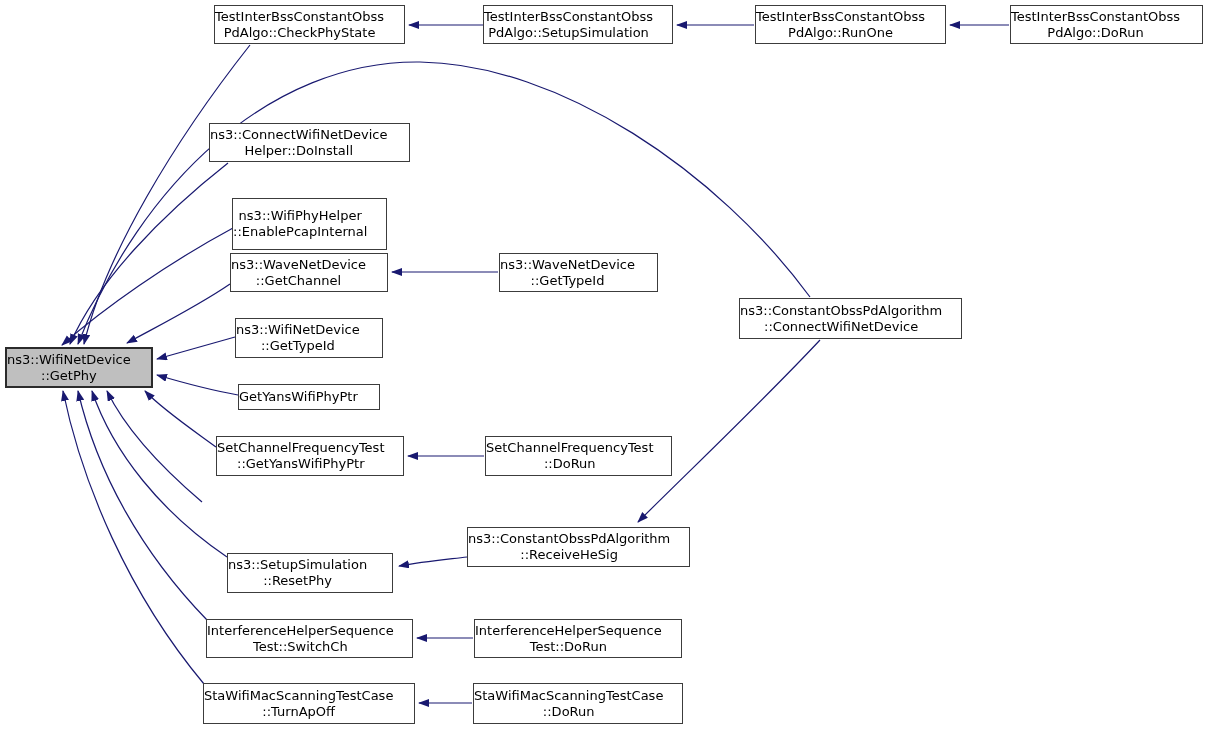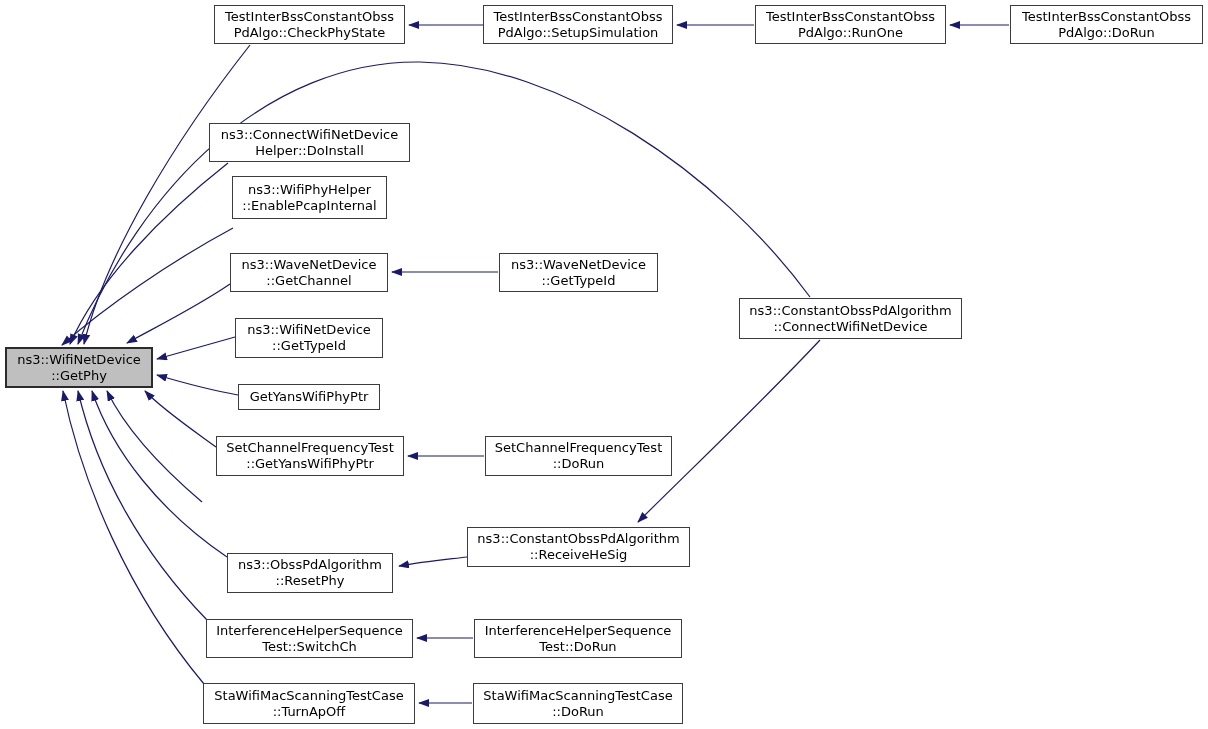--- a/index.html
+++ b/index.html
@@ -9,21 +9,21 @@
     background:#ffffff;
     font-family:"DejaVu Sans","Liberation Sans",sans-serif;
     overflow:hidden;
   }
   #edges{position:absolute;left:0;top:0;width:1208px;height:729px;}
   .node{
     position:absolute;
     box-sizing:border-box;
     background:#ffffff;
     border:1px solid #3c3c3c;
-    display:flex;align-items:center;justify-content:center;
+    display:flex;align-items:center;
     text-align:center;
     color:#000000;
     font-size:13px;line-height:16px;
     cursor:pointer;
     z-index:2;
   }
   .node.main{
     background:#bfbfbf;
     border:2px solid #2b2b2b;
   }
@@ -83,21 +83,21 @@
 
   <div class="node main" style="left:5px;top:347px;width:148px;height:41px">
     <span>ns3::WifiNetDevice
 ::GetPhy</span>
   </div>
 
   <div class="node" style="left:209px;top:123px;width:201px;height:39px">
     <span>ns3::ConnectWifiNetDevice
 Helper::DoInstall</span>
   </div>
-  <div class="node" style="left:232px;top:176px;width:155px;height:43px">
+  <div class="node" style="left:232px;top:198px;width:155px;height:52px">
     <span>ns3::WifiPhyHelper
 ::EnablePcapInternal</span>
   </div>
   <div class="node" style="left:230px;top:253px;width:158px;height:39px">
     <span>ns3::WaveNetDevice
 ::GetChannel</span>
   </div>
   <div class="node" style="left:499px;top:253px;width:159px;height:39px">
     <span>ns3::WaveNetDevice
 ::GetTypeId</span>
@@ -111,21 +111,21 @@
   </div>
   <div class="node" style="left:216px;top:436px;width:188px;height:40px">
     <span>SetChannelFrequencyTest
 ::GetYansWifiPhyPtr</span>
   </div>
   <div class="node" style="left:485px;top:436px;width:187px;height:40px">
     <span>SetChannelFrequencyTest
 ::DoRun</span>
   </div>
   <div class="node" style="left:227px;top:553px;width:166px;height:40px">
-    <span>ns3::ObssPdAlgorithm
+    <span>ns3::SetupSimulation
 ::ResetPhy</span>
   </div>
   <div class="node" style="left:467px;top:527px;width:223px;height:40px">
     <span>ns3::ConstantObssPdAlgorithm
 ::ReceiveHeSig</span>
   </div>
   <div class="node" style="left:739px;top:298px;width:223px;height:41px">
     <span>ns3::ConstantObssPdAlgorithm
 ::ConnectWifiNetDevice</span>
   </div>

